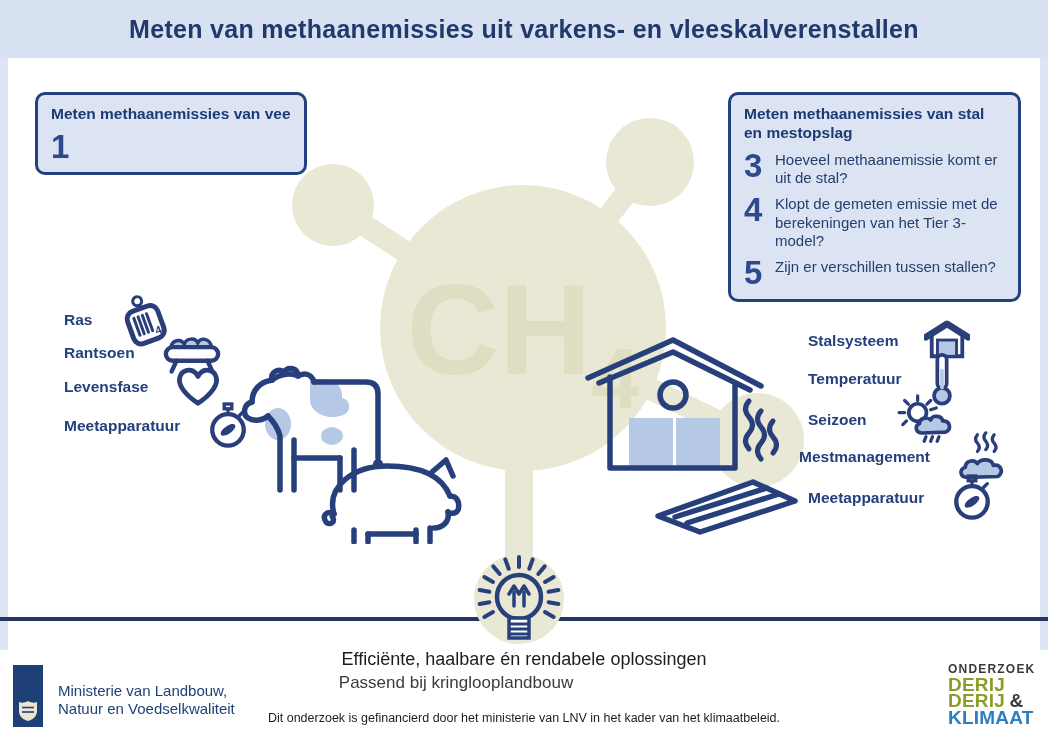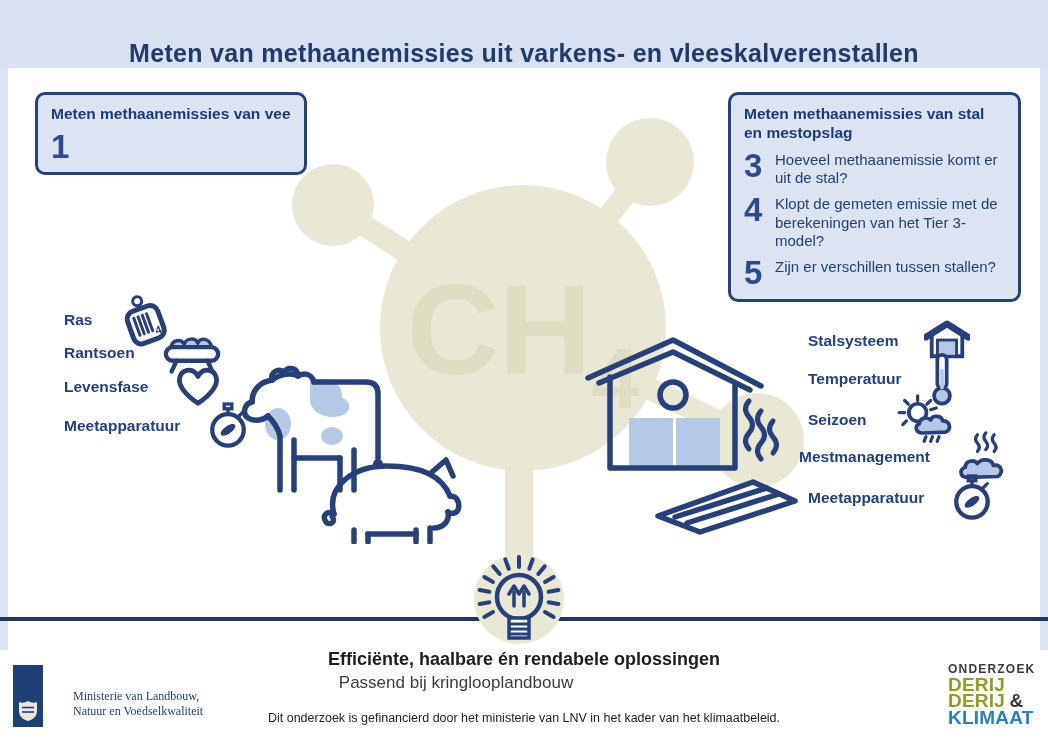--- a/index.html
+++ b/index.html
@@ -1,46 +1,46 @@
 <!DOCTYPE html>
 <html><head>
 <meta charset="utf-8">
 <style>
   *{margin:0;padding:0;box-sizing:border-box}
   html,body{background:#fff}
   body{font-family:"Liberation Sans",sans-serif}
   .stage{position:relative;width:1048px;height:739px;background:#ffffff;overflow:hidden}
 
-  .header{position:absolute;left:0;top:0;width:1048px;height:68px;background:#d8e1f2;display:flex;align-items:flex-end;justify-content:center;z-index:4}
+  .header{position:absolute;left:0;top:0;width:1048px;height:58px;background:#d8e1f2;display:flex;align-items:center;justify-content:center;z-index:4}
   .header .title{font-size:25px;font-weight:600;color:#203a6b;letter-spacing:.3px}
 
   .edge{position:absolute;top:58px;width:8px;height:592px;background:#dde5f4;z-index:1}
   .edge.left{left:0}.edge.right{right:0}
 
   .qbox{position:absolute;background:#dce4f3;border:3px solid #24407e;border-radius:10px;padding:10px 12px 10px 13px;z-index:4}
   .qtitle{font-size:15.5px;font-weight:700;color:#1c3a74;line-height:1.22}
   .qitem{display:flex;gap:10px;margin-top:7px}
   .qnum{font-size:33px;font-weight:700;color:#2d4a8c;line-height:.95;min-width:21px}
   .qtext{font-size:15px;color:#24406f;line-height:1.22;padding-top:1px}
 
   .factor{position:absolute;display:flex;align-items:center;gap:26px;z-index:4}
   .flabel{font-size:15.5px;font-weight:700;color:#24407e;white-space:nowrap}
 
   .art{position:absolute;z-index:3}
   .molecule{position:absolute;left:180px;top:90px;z-index:2}
   .bulb{position:absolute;left:464px;top:544px;z-index:5}
   .divider{position:absolute;left:0;top:617px;width:1048px;height:4px;background:#21375f;z-index:1}
 
-  .f-head{position:absolute;left:0;top:649px;width:1048px;text-align:center;font-size:18px;font-weight:700;color:#1d1d1b;z-index:4}
+  .f-head{position:absolute;left:0;top:649px;width:1048px;text-align:center;font-size:18px;font-weight:400;color:#1d1d1b;z-index:4}
   .f-sub{position:absolute;left:0;top:673px;width:912px;text-align:center;font-size:17px;color:#3c3c3c;z-index:4}
   .f-fine{position:absolute;left:0;top:711px;width:1048px;text-align:center;font-size:12.5px;color:#1d1d1b;z-index:4}
 
   .ministry{position:absolute;left:13px;top:665px;z-index:4;display:flex;align-items:flex-end}
   .ribbon{width:30px;height:62px;background:#1e4076;display:flex;align-items:flex-end;justify-content:center;padding-bottom:4px}
-  .min-text{font-family:Liberation Serif, serif;font-size:12px;color:#1d4076;line-height:1.25;margin-left:30px;margin-bottom:8px}
+  .min-text{font-family:Liberation Sans, sans-serif;font-size:15px;color:#1d4076;line-height:1.25;margin-left:15px;margin-bottom:8px}
 
   .rlogo{position:absolute;left:948px;top:661px;z-index:4;line-height:16px}
   .rl-top{font-size:12px;font-weight:700;color:#3a3a39;letter-spacing:1.2px}
   .rl-green{font-size:19px;font-weight:800;color:#8e9d28;letter-spacing:.2px}
   .rl-amp{font-size:19px;font-weight:800;color:#3a3a39}
   .rl-blue{font-size:19px;font-weight:800;color:#2b7fc0;letter-spacing:.2px}
 </style>
 </head>
 <body>
 

